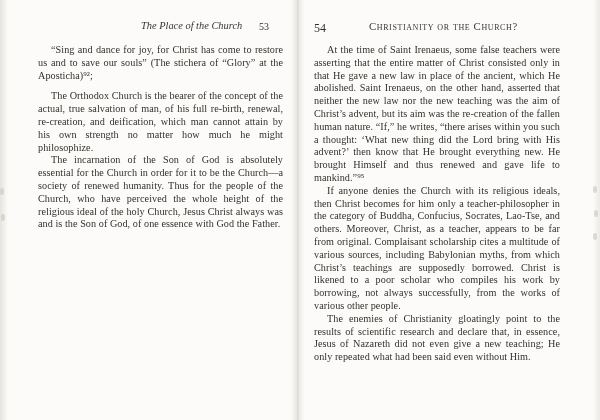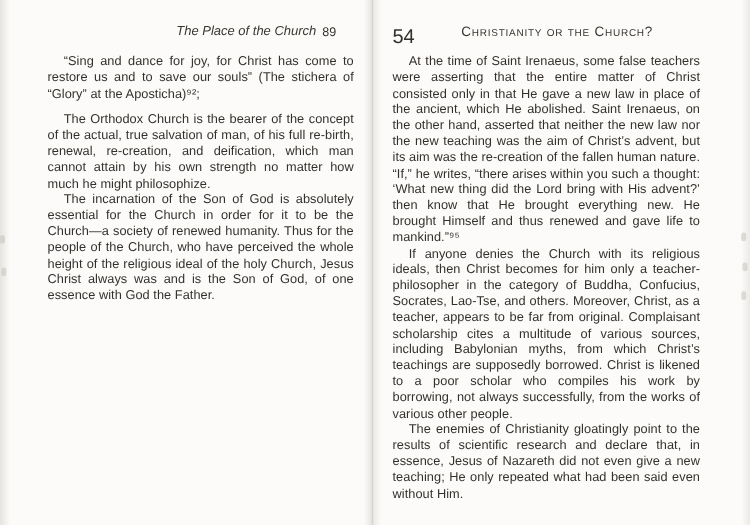--- a/index.html
+++ b/index.html
@@ -1,20 +1,20 @@
 <!DOCTYPE html>
 <html><head>
 <meta charset="utf-8">
 <style>
   html,body{margin:0;padding:0;background:#ffffff;}
   .spread{
     position:relative;
     width:600px;height:420px;
     background:#fcfbf9;
-    font-family:Liberation Sans, sans-serif;
+    font-family:Liberation Serif, serif;
     color:#33302c;
     overflow:hidden;
   }
   
   .edge-left{
     position:absolute;left:0;top:0;bottom:0;width:8px;
     background:linear-gradient(90deg,#e6e4e0,rgba(252,251,249,0));
   }
   .edge-right{
     position:absolute;right:0;top:0;bottom:0;width:7px;
@@ -42,21 +42,21 @@
   .page{position:absolute;top:20px;}
   .page-left{left:38px;width:245px;}
   .page-right{left:314px;width:246px;}
 
   .running-head{position:relative;height:14px;margin-bottom:10px;}
   .rh-title-italic{
     position:absolute;left:103px;top:0;
     font-style:italic;font-size:10.4px;white-space:nowrap;color:#393631;
   }
   .rh-num-left-page{position:absolute;right:14px;top:1px;font-size:10px;}
-  .rh-num-right-page{position:absolute;left:0;top:1px;font-size:16px;}
+  .rh-num-right-page{position:absolute;left:0;top:1px;font-size:12px;}
   .rh-title-caps{
     position:absolute;left:55px;top:0;
     font-variant:small-caps;letter-spacing:0.6px;
     font-size:10.8px;white-space:nowrap;color:#393631;text-align:right;
   }
 
   .page-body p{
     margin:0;
     font-size:10.2px;
     line-height:12.8px;
@@ -76,21 +76,21 @@
   <div class="gutter"></div>
   <div class="artifact a1"></div>
   <div class="artifact a2"></div>
   <div class="artifact a3"></div>
   <div class="artifact a4"></div>
   <div class="artifact a5"></div>
 
   <div class="page page-left">
     <div class="running-head">
       <span class="rh-title-italic">The Place of the Church</span>
-      <span class="rh-num-left-page">89</span>
+      <span class="rh-num-left-page">53</span>
     </div>
     <div class="page-body">
 
         <p class="ind gap">“Sing and dance for joy, for Christ has come to restore us and to save our souls” (The stichera of “Glory” at the Aposticha)⁹²;</p>
         <p class="ind gap">The Orthodox Church is the bearer of the concept of the actual, true salvation of man, of his full re-birth, renewal, re-creation, and deification, which man cannot attain by his own strength no matter how much he might philosophize.</p>
         <p class="ind">The incarnation of the Son of God is absolutely essential for the Church in order for it to be the Church—a society of renewed humanity. Thus for the people of the Church, who have perceived the whole height of the religious ideal of the holy Church, Jesus Christ always was and is the Son of God, of one essence with God the Father.</p>
       </div>
   </div>
 
   <div class="page page-right">

